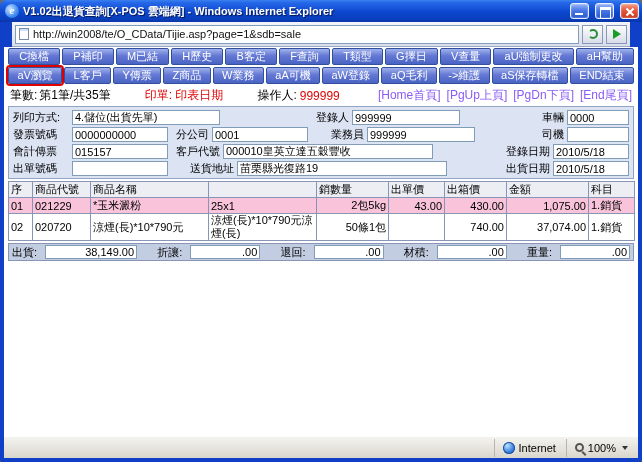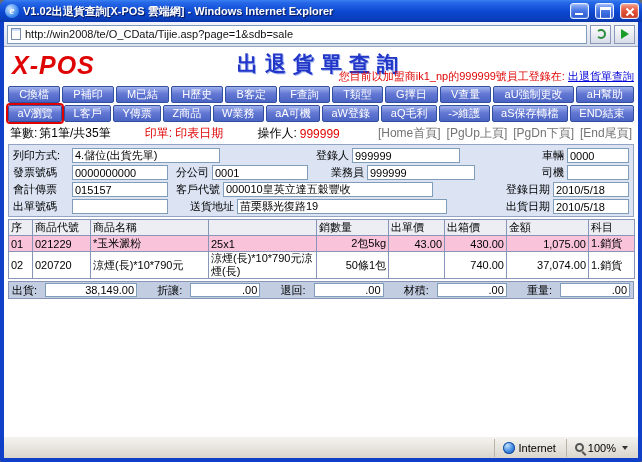--- a/index.html
+++ b/index.html
@@ -18,21 +18,21 @@
     background:linear-gradient(180deg,#9ab6f8 0%, #4a78e8 45%, #2858d0 100%); box-shadow:inset 0 0 2px rgba(255,255,255,.6); cursor:pointer; }
   .winbtn + .winbtn { margin-left:2px; }
   .winbtn.close { background:linear-gradient(180deg,#f4a08c 0%, #e4573c 45%, #c83820 100%); }
   .glyph-min::after { content:""; position:absolute; left:4px; bottom:3px; width:8px; height:2px; background:#fff; }
   .glyph-max::after { content:""; position:absolute; left:4px; top:3px; width:9px; height:8px; border:1px solid #fff; border-top-width:3px; }
   .glyph-close::before, .glyph-close::after { content:""; position:absolute; left:8px; top:3px; width:2px; height:10px; background:#fff; }
   .glyph-close::before { transform:rotate(45deg); }
   .glyph-close::after { transform:rotate(-45deg); }
 
   
-  .addressbar { flex:0 0 25px; margin:0 4px; background:linear-gradient(180deg,#f3f5fa,#d9dfec); border-bottom:1px solid #98a6c2;
+  .addressbar { flex:0 0 25px; margin:0 12px; background:linear-gradient(180deg,#f3f5fa,#d9dfec); border-bottom:1px solid #98a6c2;
     display:flex; align-items:center; gap:3px; padding:0 3px; }
   .address-field { flex:1; height:19px; background:#fff; border:1px solid #7f9db9; display:flex; align-items:center; gap:4px; padding:0 3px; overflow:hidden; cursor:text; }
   .doc-icon { width:10px; height:12px; background:#fff; border:1px solid #7a8ba8; box-shadow:inset 0 2px 0 #cfe0f8; flex:0 0 auto; }
   .url-text { font-size:11px; color:#111; white-space:nowrap; }
   .addr-btn { width:21px; height:19px; border:1px solid #8a98b8; background:linear-gradient(180deg,#fdfdfd,#d8dce8);
     display:flex; align-items:center; justify-content:center; cursor:pointer; flex:0 0 auto; }
   .refresh-glyph { width:10px; height:10px; border:2px solid #2a8c3a; border-left-color:transparent; border-radius:50%; }
   .go-arrow { width:0; height:0; border-left:8px solid #1a9c28; border-top:5px solid transparent; border-bottom:5px solid transparent; }
 
   
@@ -52,21 +52,21 @@
     display:flex; align-items:center; justify-content:center; cursor:pointer; }
   .tbtn.selected { outline:2px solid #e00000; }
 
   
   .infobar { flex:0 0 17px; display:flex; align-items:center; margin:2px 6px 1px; font-size:12px; white-space:nowrap; }
   .count-value { margin-left:2px; }
   .print-label { color:#e00505; margin-left:34px; }
   .op-label { margin-left:34px; }
   .op-value { color:#e00505; margin-left:3px; }
   .navlinks { margin-left:auto; display:flex; gap:6px; }
-  .navlink { color:#737373; cursor:pointer; }
+  .navlink { color:#8b5cf6; cursor:pointer; }
 
   
   .form-panel { margin:1px 4px; background:#dce4f4; border:1px solid #93a3c4; padding:3px 4px 2px; flex:0 0 auto; }
   .form-row { display:flex; align-items:center; height:15px; margin-bottom:2px; font-size:11px; }
   .flabel { white-space:nowrap; margin-right:3px; color:#000; }
   .flabel.w { width:56px; }
   .ffield { height:15px; background:#fff; border:1px solid #7f9db9; font-size:11px; padding:0 2px;
     display:flex; align-items:center; white-space:nowrap; overflow:hidden; }
   .right-group { margin-left:auto; display:flex; align-items:center; }
 
@@ -117,28 +117,20 @@
     <div class="addr-btn">
         <span class="refresh-glyph"></span>
       </div>
     <div class="addr-btn">
         <span class="go-arrow"></span>
       </div>
   </div>
 
   <div class="content">
 
-    <div class="app-header">
-      <span class="logo">X-POS</span>
-      <span class="page-title">出退貨單查詢</span>
-      <span class="login-info">
-        <span class="login-prefix">您目前以加盟商ik1_np的999999號員工登錄在:</span>
-        <span class="login-link">出退貨單查詢</span>
-      </span>
-    </div>
 
     <div class="toolbar-row">
       <span class="tbtn">C換檔</span>
       <span class="tbtn">P補印</span>
       <span class="tbtn">M已結</span>
       <span class="tbtn">H歷史</span>
       <span class="tbtn">B客定</span>
       <span class="tbtn">F查詢</span>
       <span class="tbtn">T類型</span>
       <span class="tbtn">G擇日</span>

